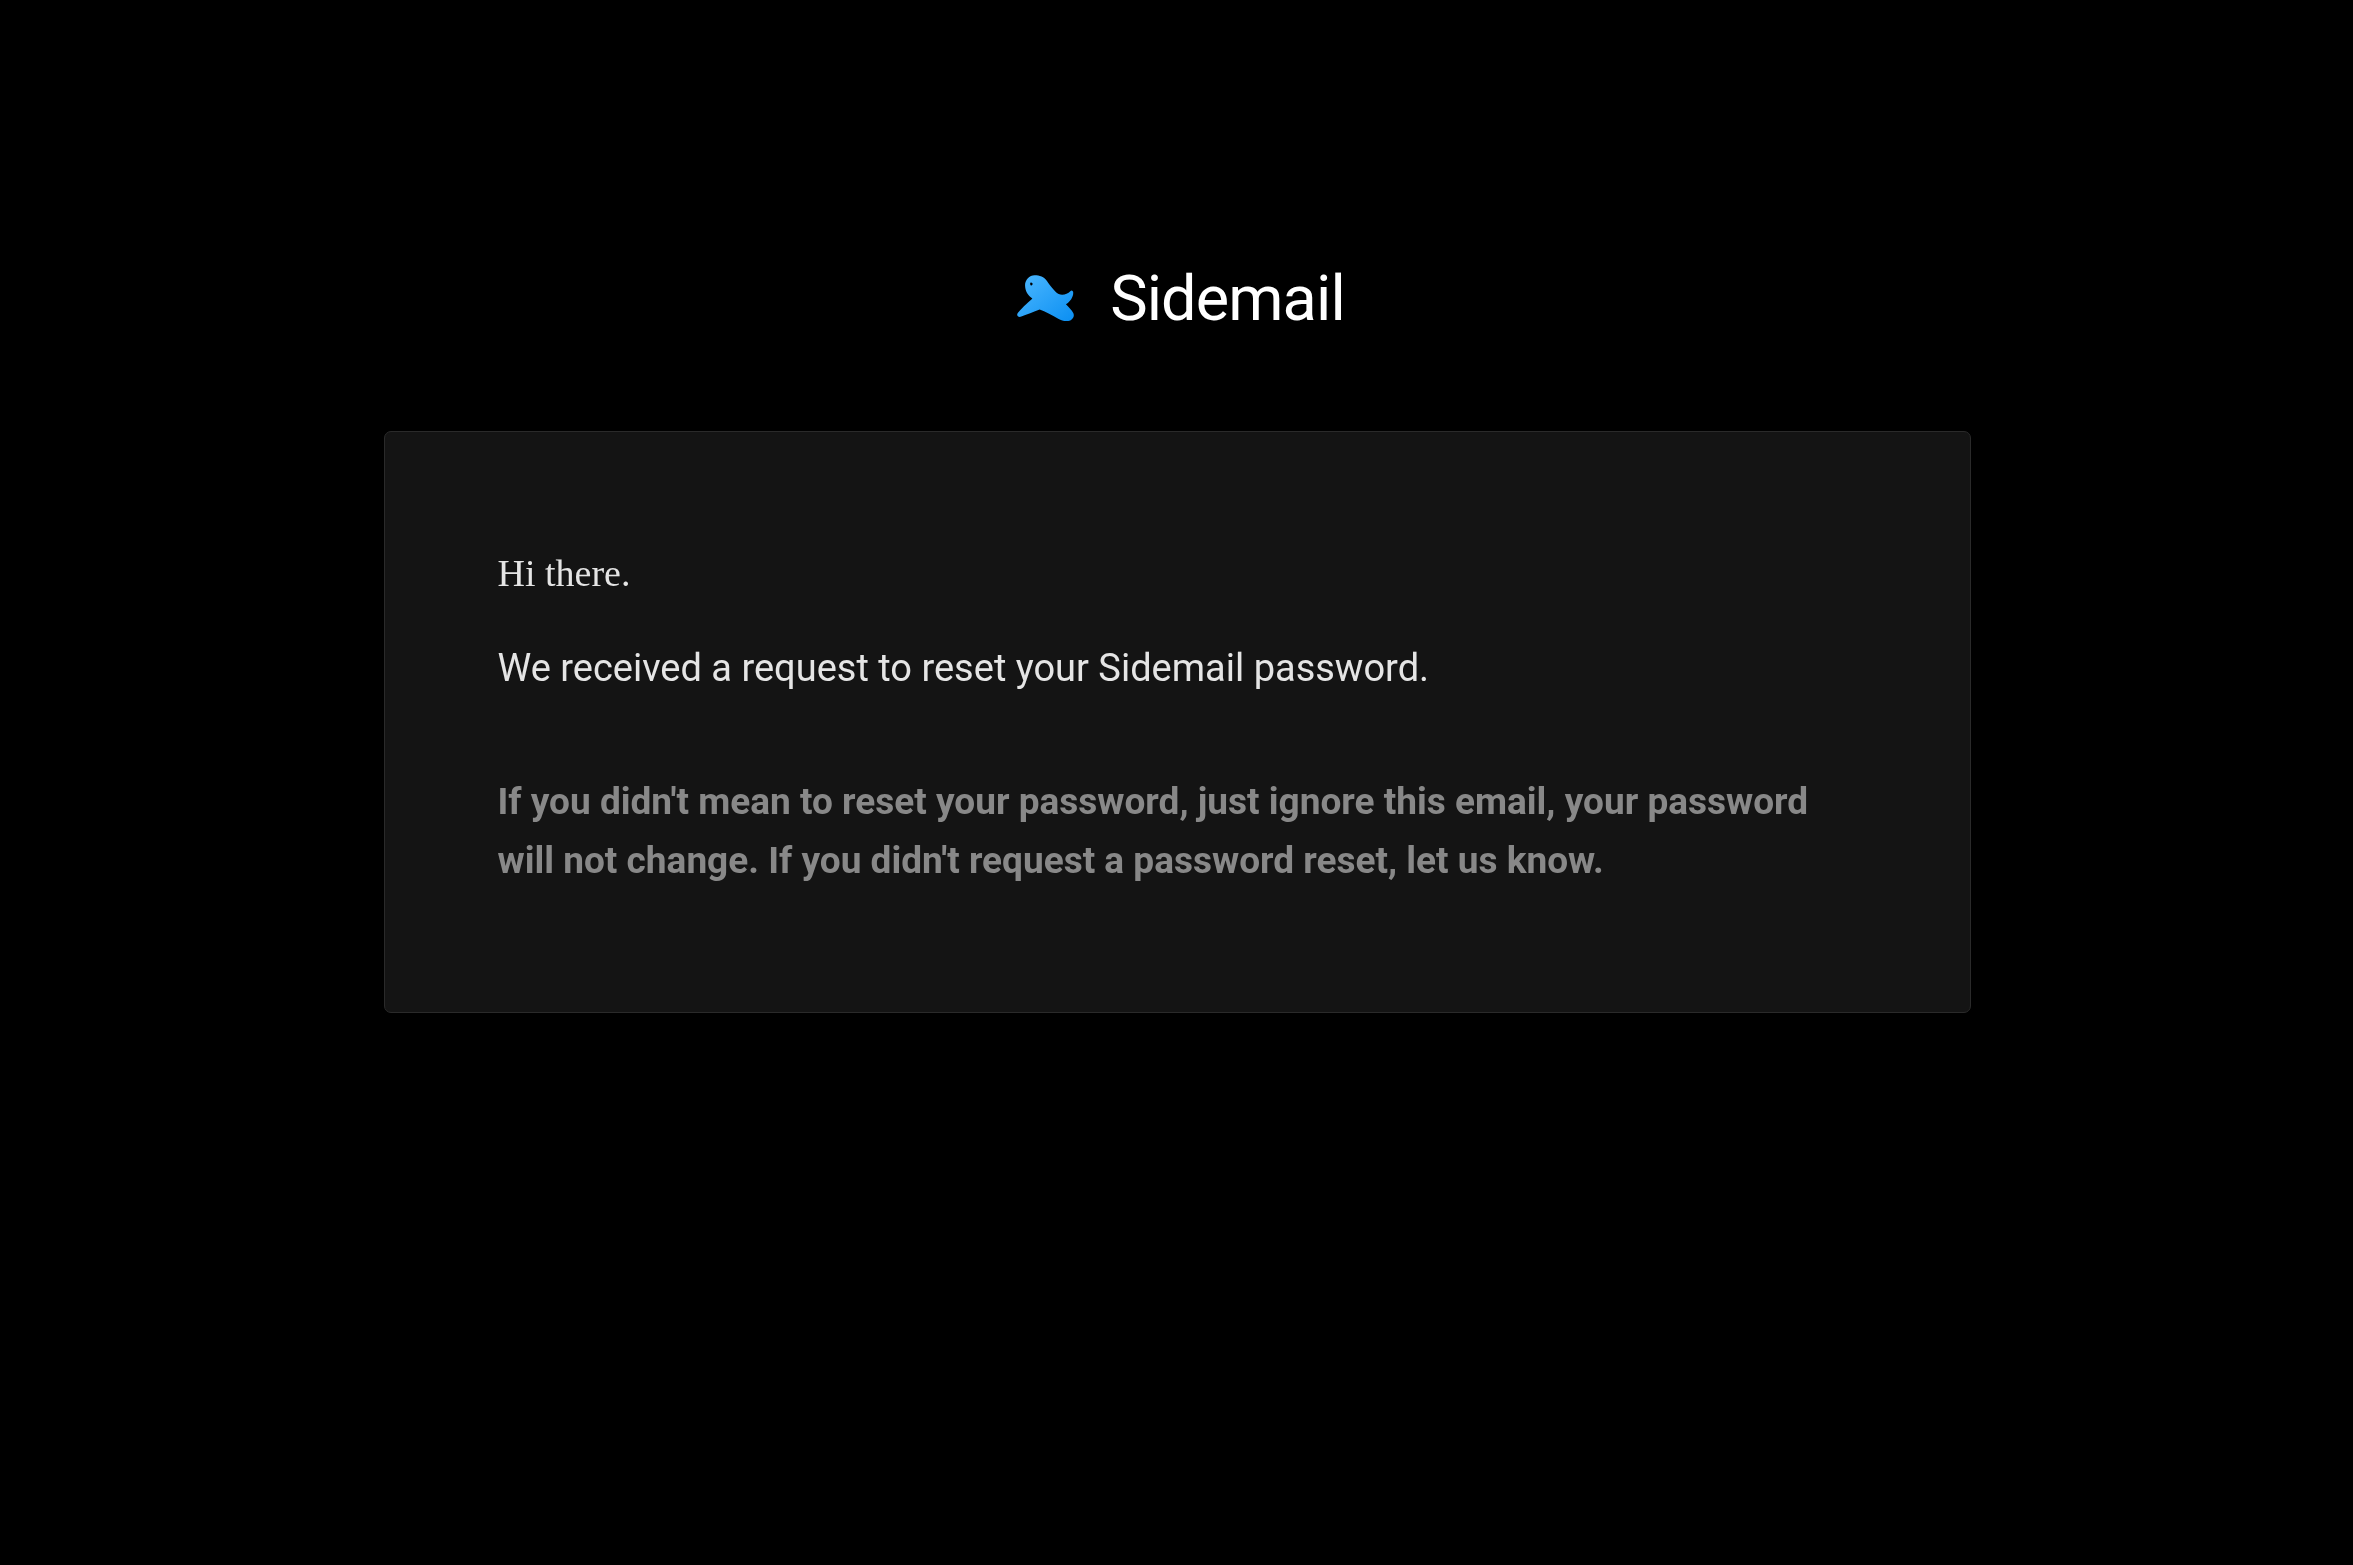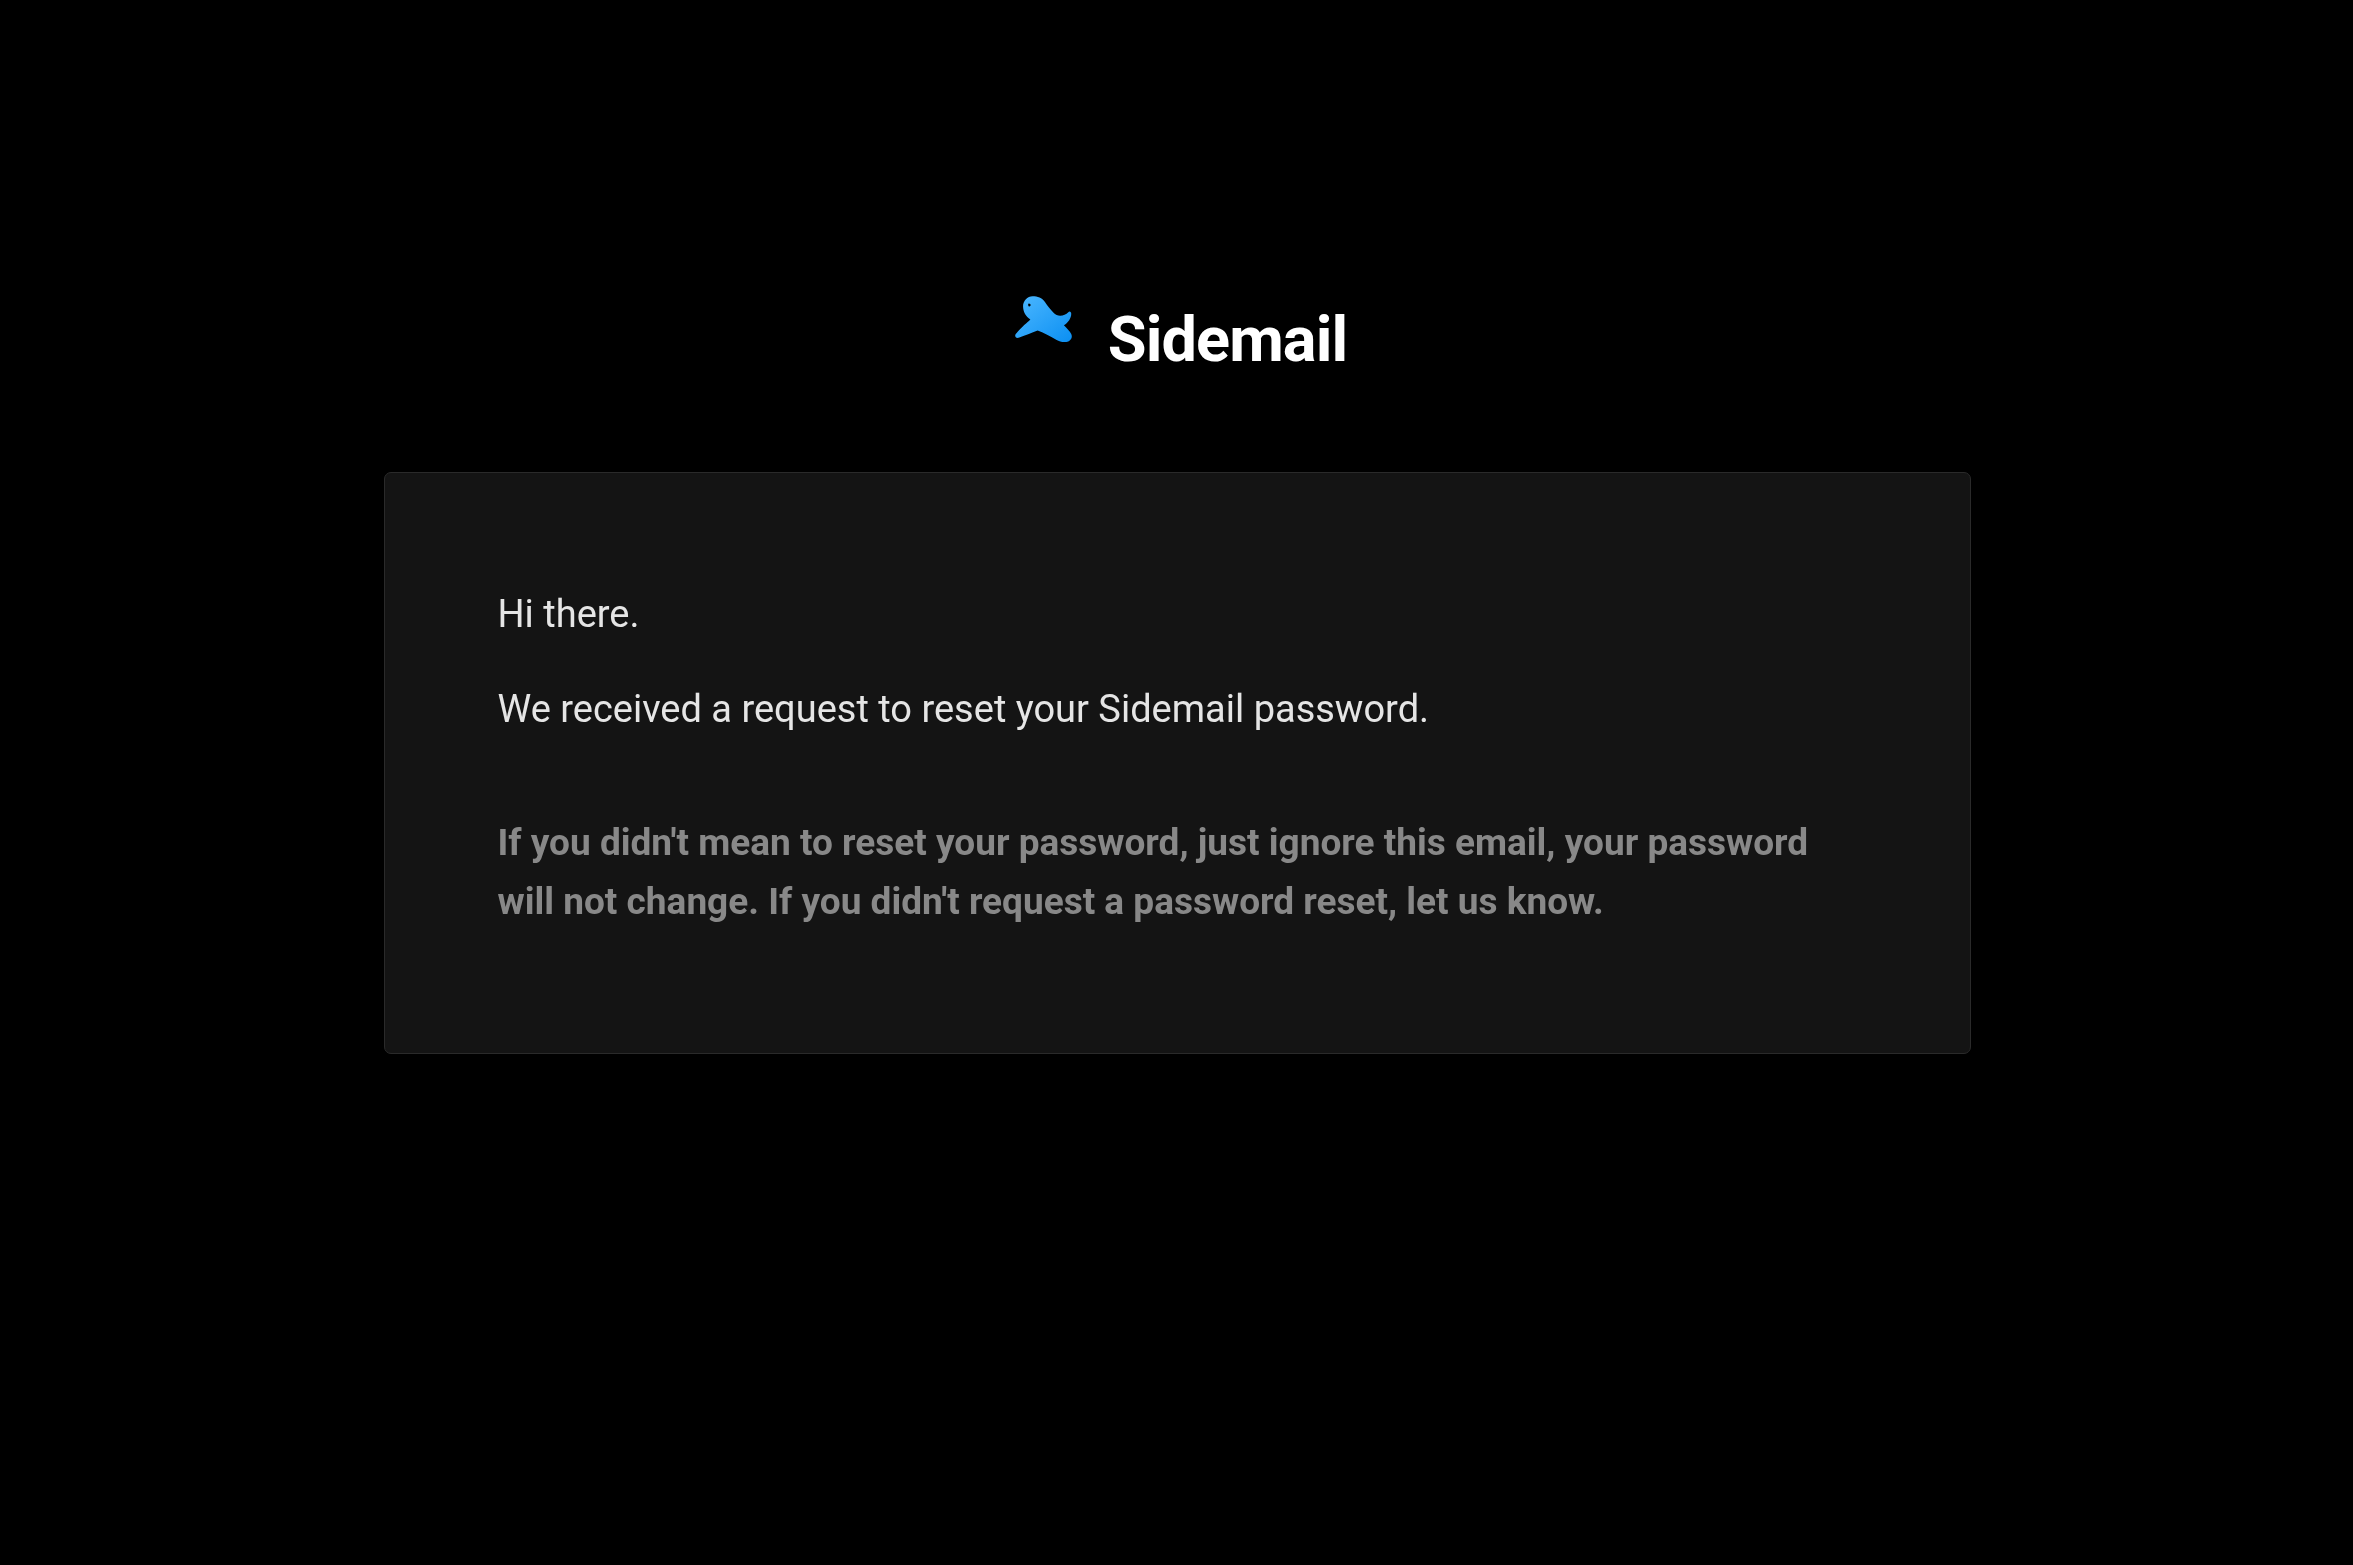--- a/index.html
+++ b/index.html
@@ -39,39 +39,39 @@
       width: 73px;
       height: 73px;
       display: flex;
       align-items: center;
       justify-content: center;
     }
     
     .logo-text {
       color: #ffffff;
       font-size: 63px;
-      font-weight: 700;
+      font-weight: 400;
       letter-spacing: -0.9px;
-      margin-top: 41px;
     }
     
     .card {
       width: 100%;
       background-color: #141414;
       border: 0.9px solid #2a2a2a;
       border-radius: 7px;
       padding: 113px 113px 122px 113px;
     }
     
     .greeting {
       color: #e5e5e5;
       font-size: 38px;
       font-weight: 400;
       line-height: 1.5;
       margin-bottom: 38px;
+      font-family: Liberation Serif, serif;
     }
     
     .message {
       color: #e5e5e5;
       font-size: 38px;
       font-weight: 400;
       line-height: 1.5;
       margin-bottom: 75px;
     }
     

